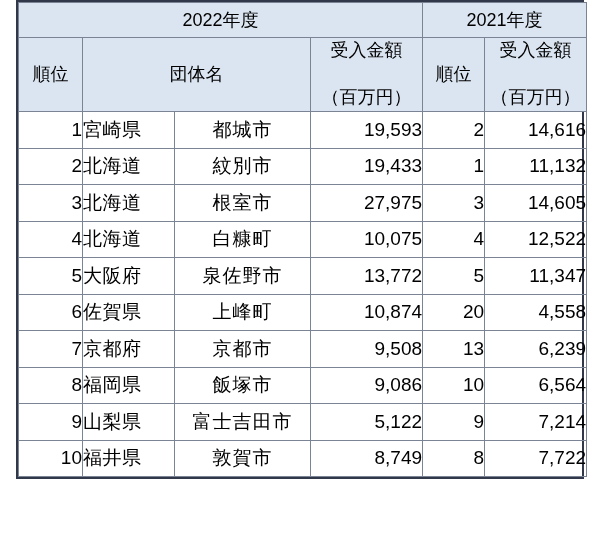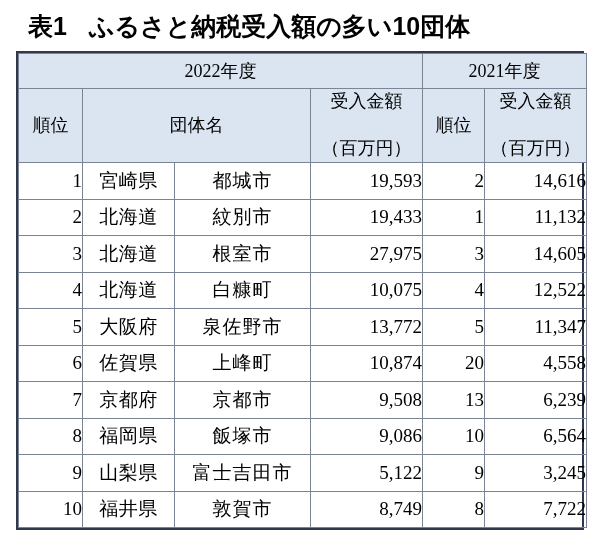--- a/index.html
+++ b/index.html
@@ -27,21 +27,20 @@
     padding: 10px 0 8px 28px;
     white-space: nowrap;
   }
   .title .title-num {
     margin-right: 22px;
   }
   .table-wrap {
     margin: 0 16px 0 16px;
     border: 2px solid #30384a;
     box-sizing: border-box;
-    font-family: Liberation Serif, serif;
   }
   table.main {
     width: 100%;
     border-collapse: collapse;
     table-layout: fixed;
     font-size: 19px;
   }
   table.main td, table.main th {
     border: 1px solid #7a8494;
     padding: 0;
@@ -78,21 +77,20 @@
     padding-right: 9px;
     font-size: 19px;
     margin-top: 33px;
   }
   .rank {
     text-align: right;
     padding-right: 9px;
     font-size: 19px;
   }
   .pref {
-    text-align: center;
     font-size: 19px;
     letter-spacing: 0.5px;
   }
   .city {
     text-align: center;
     font-size: 19px;
     letter-spacing: 1px;
   }
   
   col.c-rank1 { width: 64px; }
@@ -100,23 +98,20 @@
   col.c-city  { width: 136px; }
   col.c-amt1  { width: 112px; }
   col.c-rank2 { width: 62px; }
   col.c-amt2  { width: 102px; }
 </style>
 </head>
 <body>
 
 <div class="page">
 
-  <div class="title">
-    <span class="title-num">表1</span><span>ふるさと納税受入額の多い10団体</span>
-  </div>
 
   <div class="table-wrap">
     <table class="main">
       <colgroup>
         <col class="c-rank1">
         <col class="c-pref">
         <col class="c-city">
         <col class="c-amt1">
         <col class="c-rank2">
         <col class="c-amt2">
@@ -208,21 +203,21 @@
             <td class="cell num">9,086</td>
             <td class="cell rank">10</td>
             <td class="cell num">6,564</td>
           </tr>
           <tr>
             <td class="cell rank">9</td>
             <td class="cell pref">山梨県</td>
             <td class="cell city">富士吉田市</td>
             <td class="cell num">5,122</td>
             <td class="cell rank">9</td>
-            <td class="cell num">3,245</td>
+            <td class="cell num">7,214</td>
           </tr>
           <tr>
             <td class="cell rank">10</td>
             <td class="cell pref">福井県</td>
             <td class="cell city">敦賀市</td>
             <td class="cell num">8,749</td>
             <td class="cell rank">8</td>
             <td class="cell num">7,722</td>
           </tr>
         </tbody>

